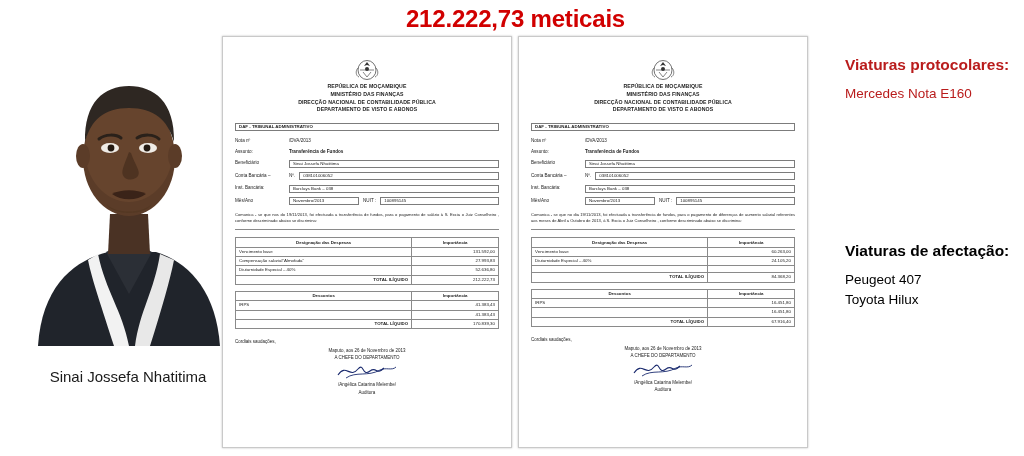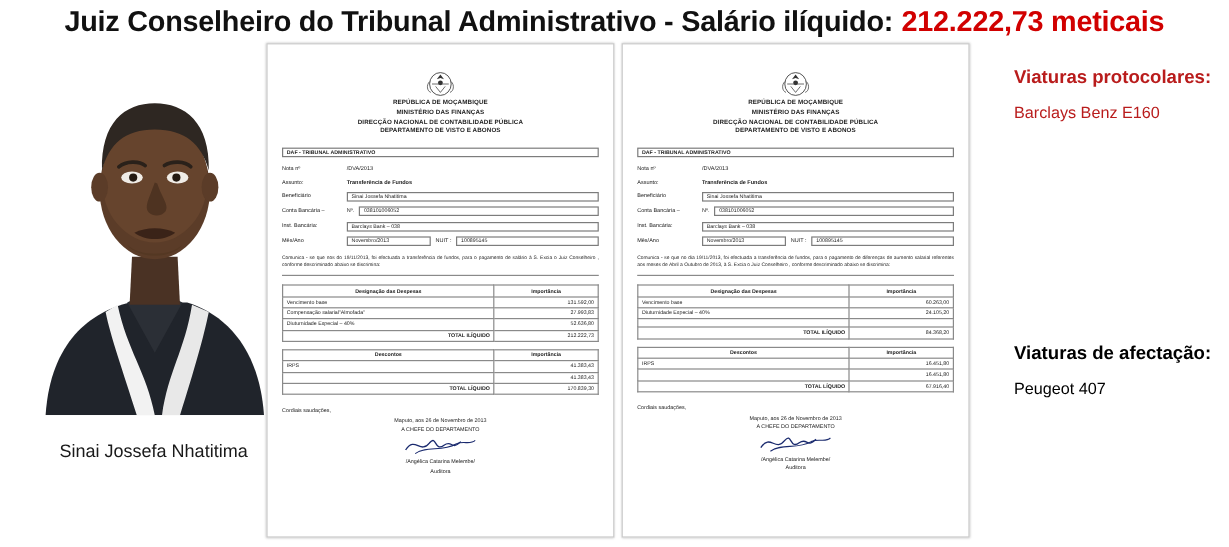--- a/index.html
+++ b/index.html
@@ -202,38 +202,36 @@
   .right .line {
     font-size: 13.5px;
     margin-top: 10px;
     line-height: 1.45;
   }
   .right-block-2 {
     position: absolute;
     left: 845px;
     top: 242px;
     width: 170px;
-    margin-top: 44px;
   }
   .right-block-2 h3 {
     margin: 0;
     font-size: 15.5px;
     font-weight: bold;
   }
   .vehicle-list {
     margin-top: 10px;
     font-size: 13.5px;
     line-height: 1.5;
   }
 </style>
 </head>
 <body>
 
 <div class="header">
-  <span class="header-title">Juiz Conselheiro do Tribunal Administrativo - Salário ilíquido:</span>
   <span class="header-amount">212.222,73 meticais</span>
 </div>
 
 <div class="portrait-wrap">
   <div class="portrait">
     <svg width="186" height="300" viewBox="0 0 186 300">
       <rect x="0" y="0" width="186" height="300" fill="#ffffff"></rect>
 
       <path d="M2 300 C6 238 40 214 72 206 L120 206 C152 216 180 244 184 300 Z" fill="#20242b"></path>
       <path d="M62 208 C70 246 86 264 93 300 L78 300 C66 262 56 234 52 214 Z" fill="#f2f2f2"></path>
@@ -504,21 +502,22 @@
         <div>/Angélica Catarina Melembe/</div>
         <div>Auditora</div>
       </div>
     </div>
   </div>
 
 </div>
 
 <div class="right">
   <h3>Viaturas protocolares:</h3>
-  <div class="line">Barclays Benz E160</div>
+  <div class="line">Mercedes Nota E160</div>
 </div>
 
 <div class="right-block-2">
   <h3>Viaturas de afectação:</h3>
   <div class="vehicle-list">
     <div>Peugeot 407</div>
+    <div>Toyota Hilux</div>
   </div>
 </div>
 
 </body></html>

